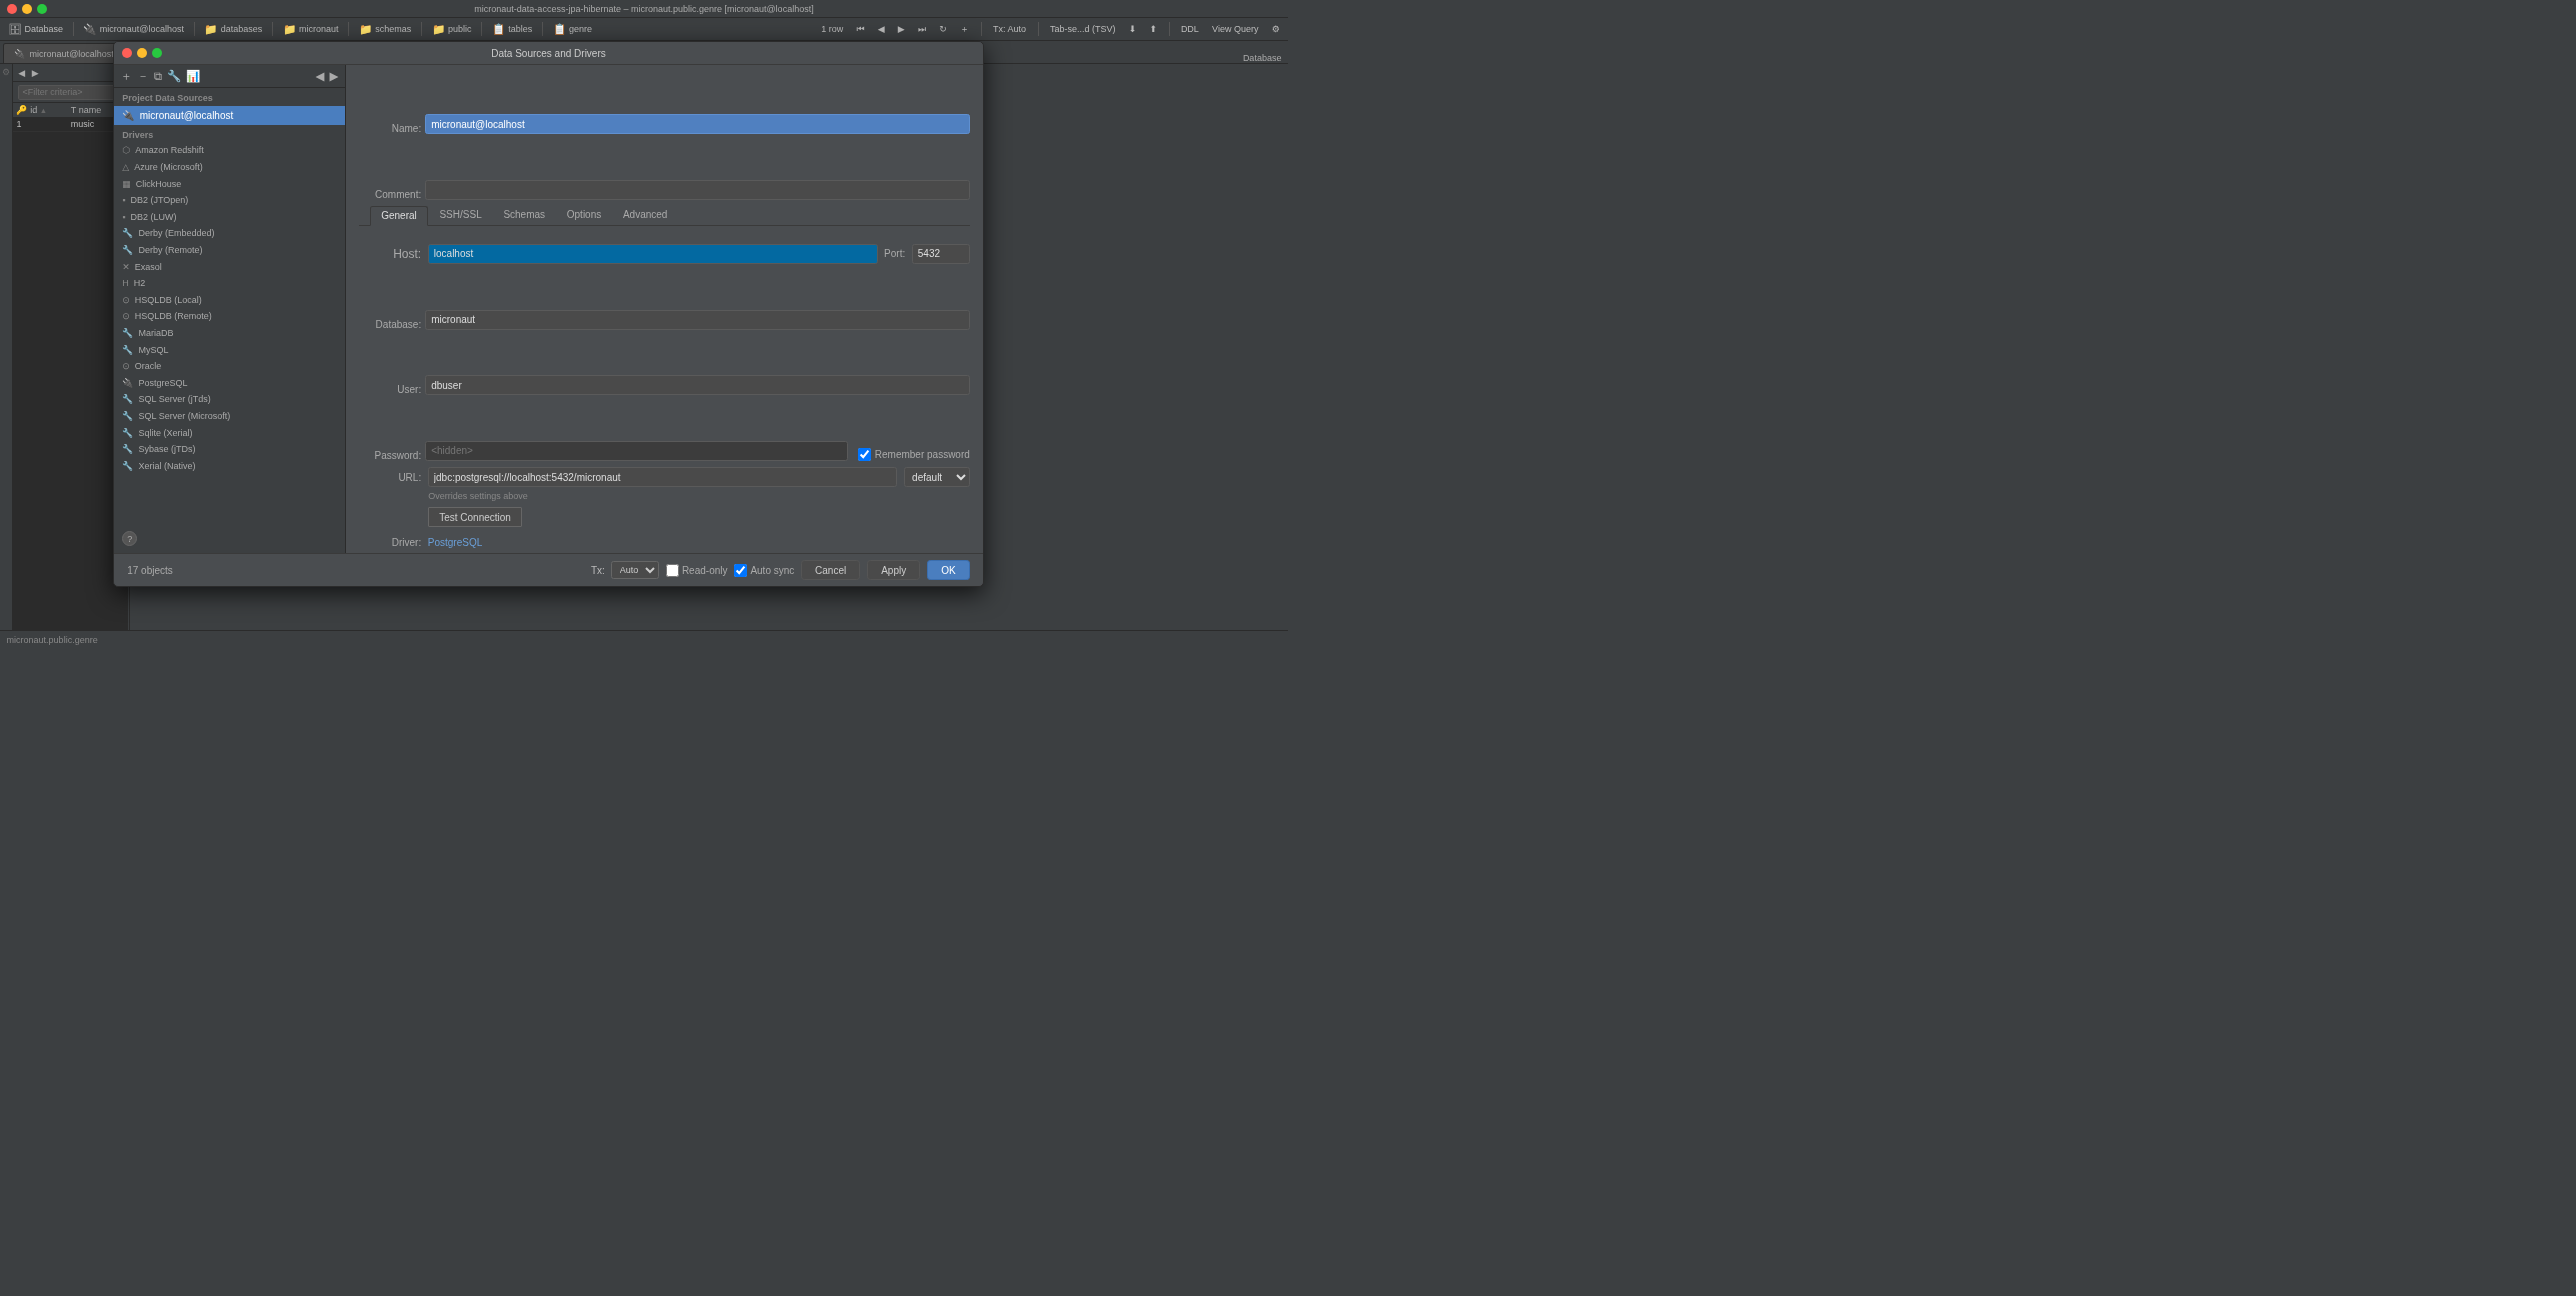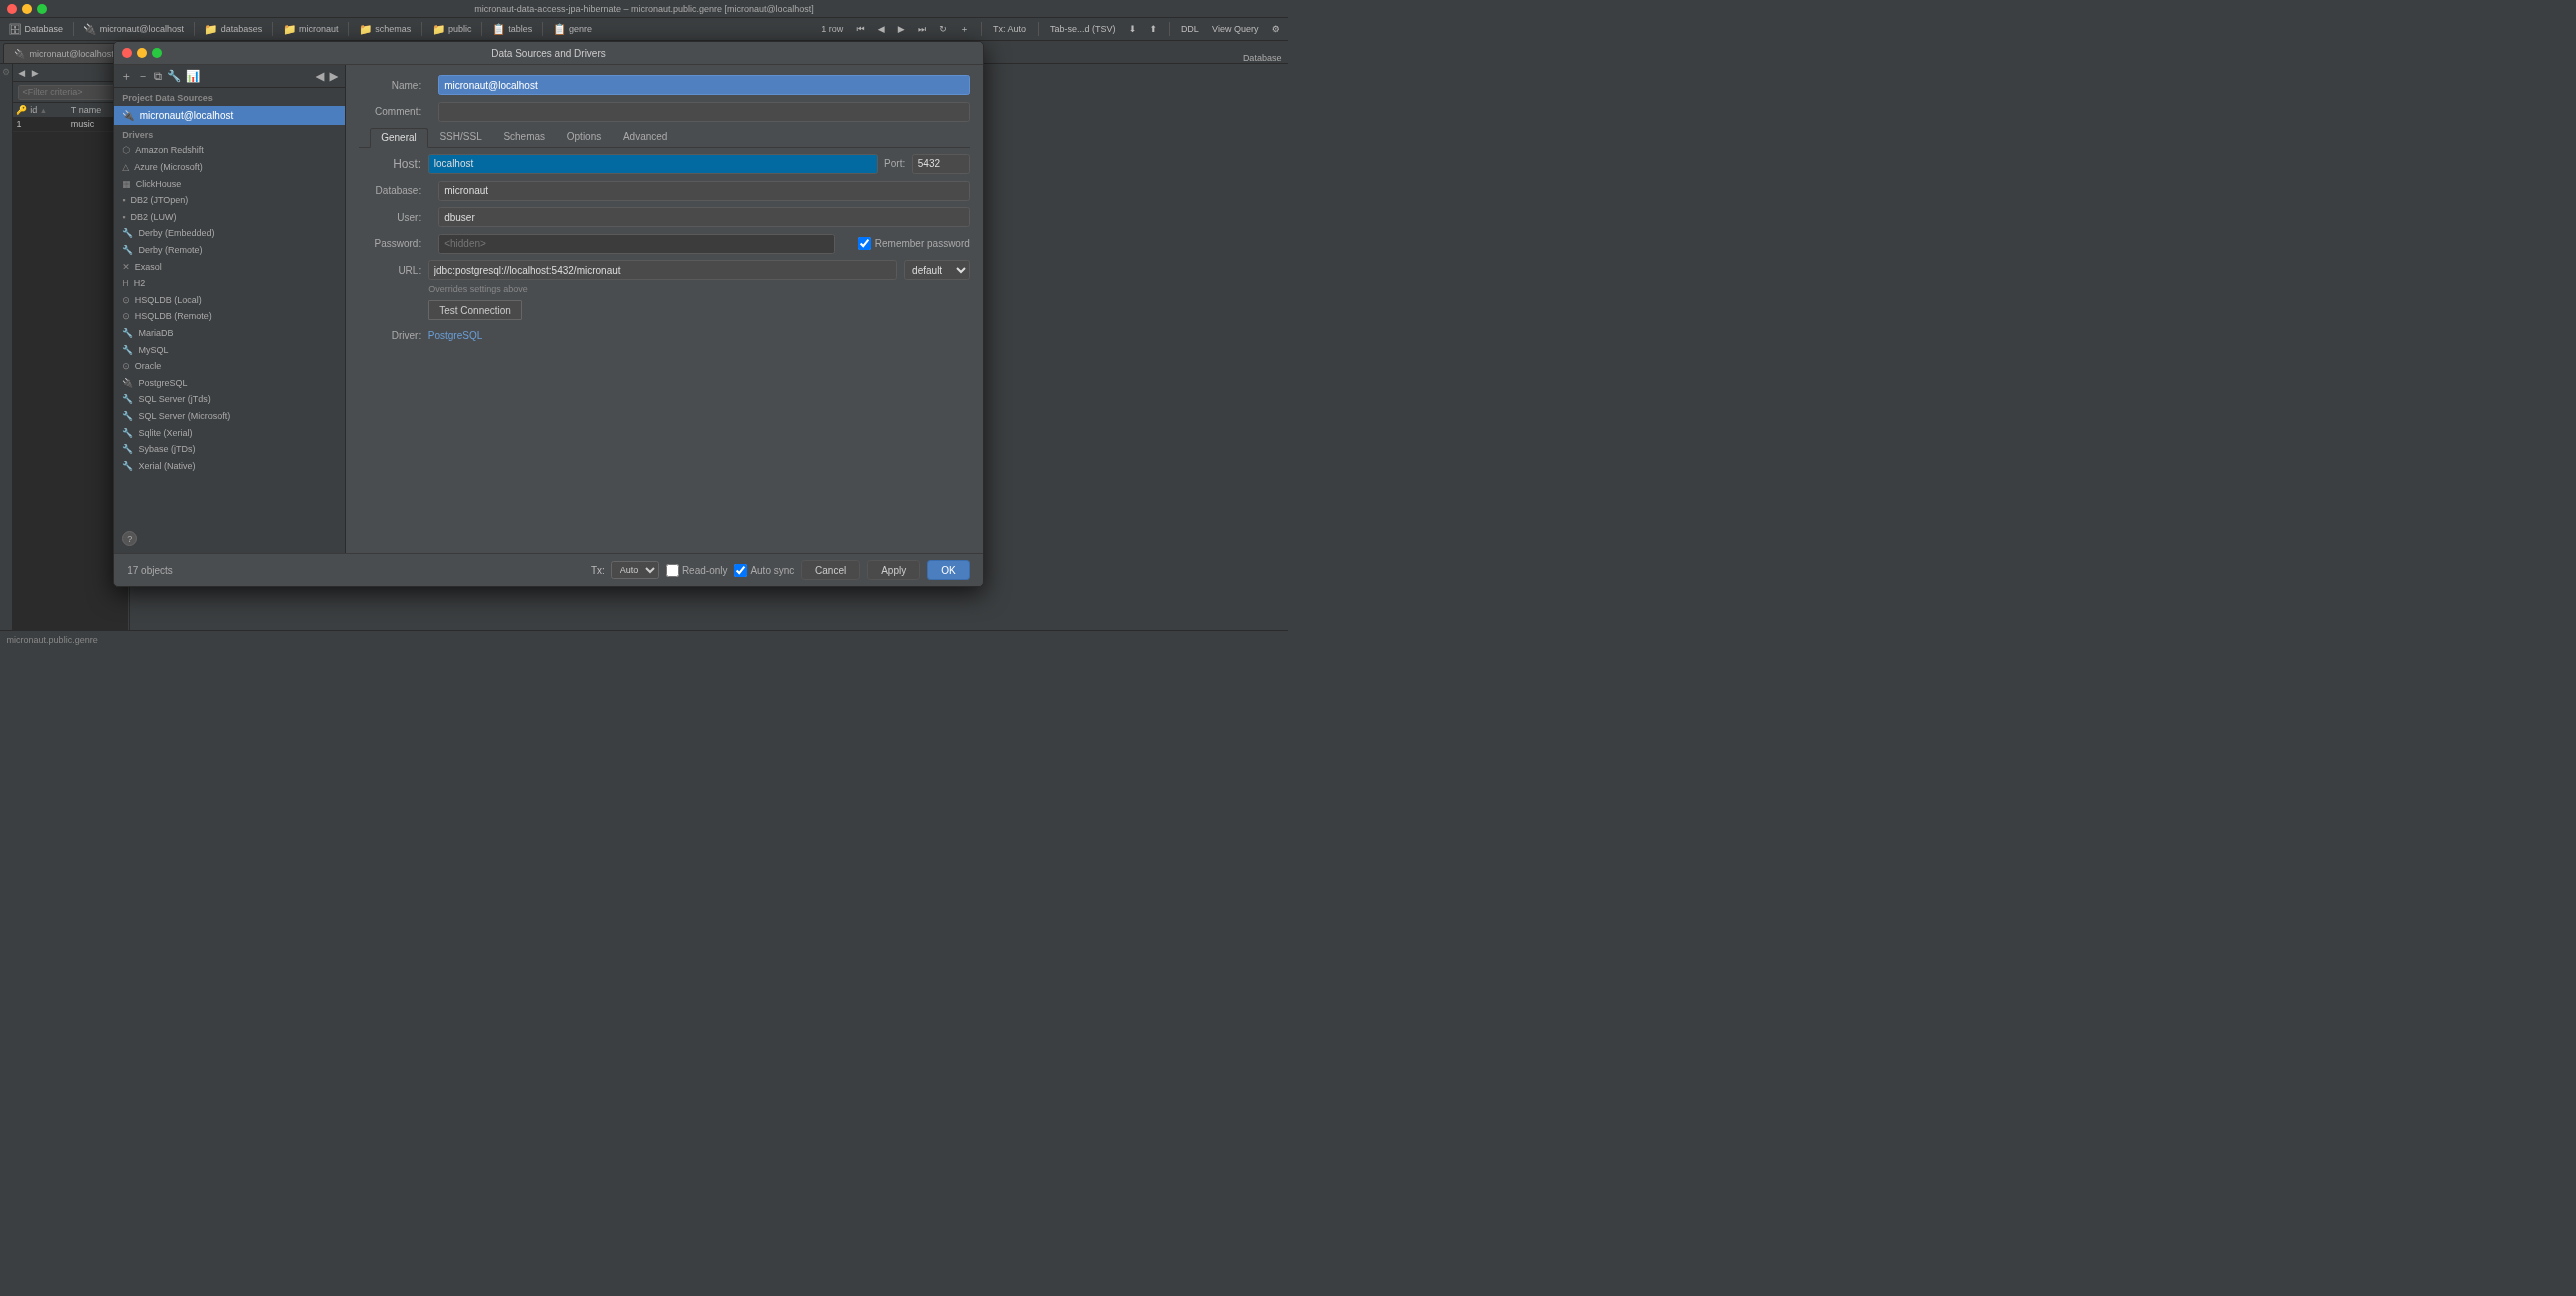--- a/index.html
+++ b/index.html
@@ -264,23 +264,24 @@
     .settings-panel {
       flex: 1;
       background: #4a4d50;
       display: flex;
       flex-direction: column;
       padding: 10px 13.2px;
     }
 
     .field-row {
       display: flex;
-      align-items: center;
+      align-items: flex-end;
       margin-bottom: 6.6px;
-      gap: 17px;
+      gap: 4px;
+      margin-top: 39px;
     }
     .field-label {
       width: 62px;
       text-align: right;
       font-size: 10px;
       color: #aaa;
       flex-shrink: 0;
     }
     .field-input {
       flex: 1;
@@ -299,21 +300,21 @@
     }
     .field-input.disabled {
       background: #3c3c3c;
       color: #777;
     }
 
     
     .settings-tabs {
       display: flex;
       gap: 1.7px;
-      margin-bottom: 6px;
+      margin-bottom: 18px;
       border-bottom: 0.8px solid #3a3a3a;
       padding-left: 11px;
     }
     .settings-tab {
       padding: 3.3px 10px;
       font-size: 10px;
       color: #aaa;
       cursor: pointer;
       border-radius: 2.5px 2.5px 0 0;
       background: transparent;

